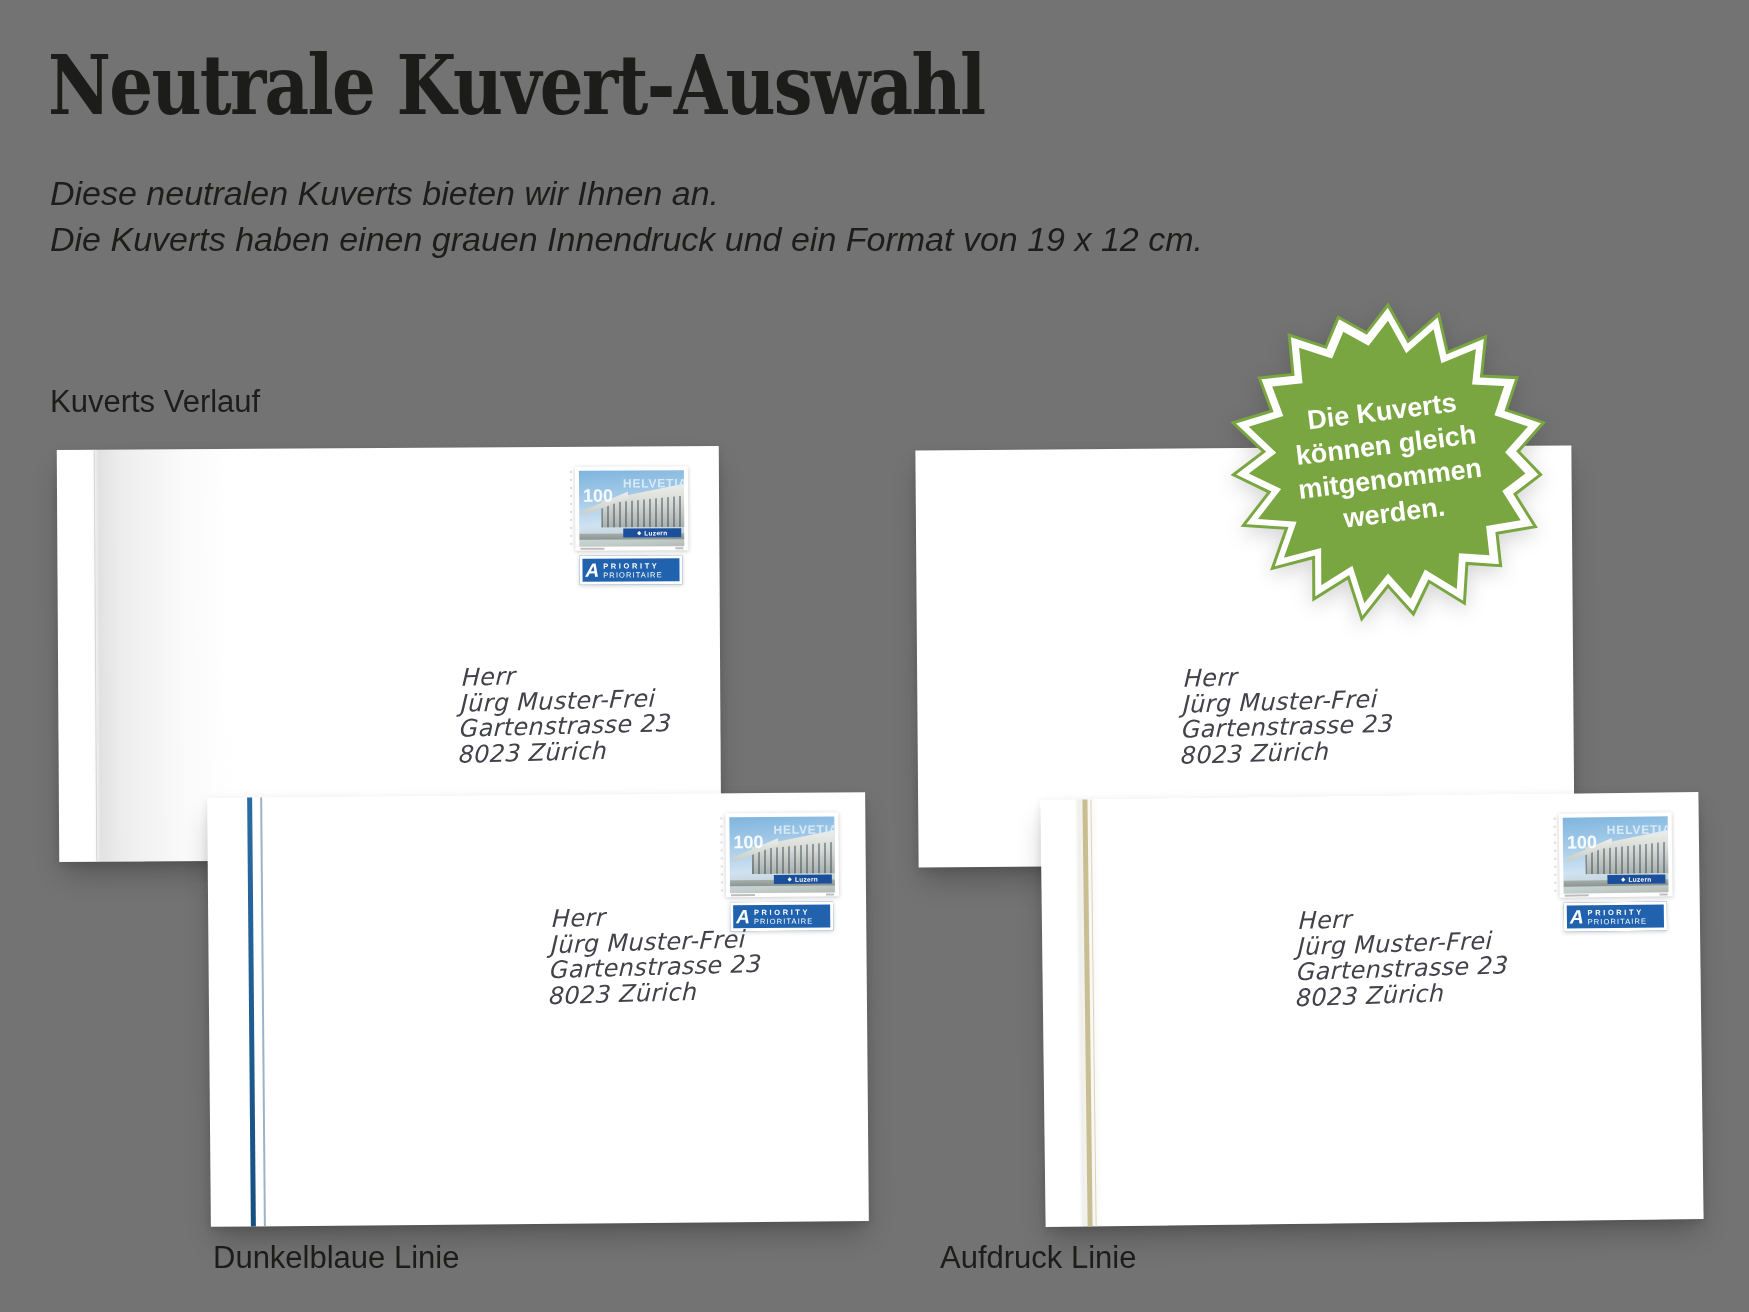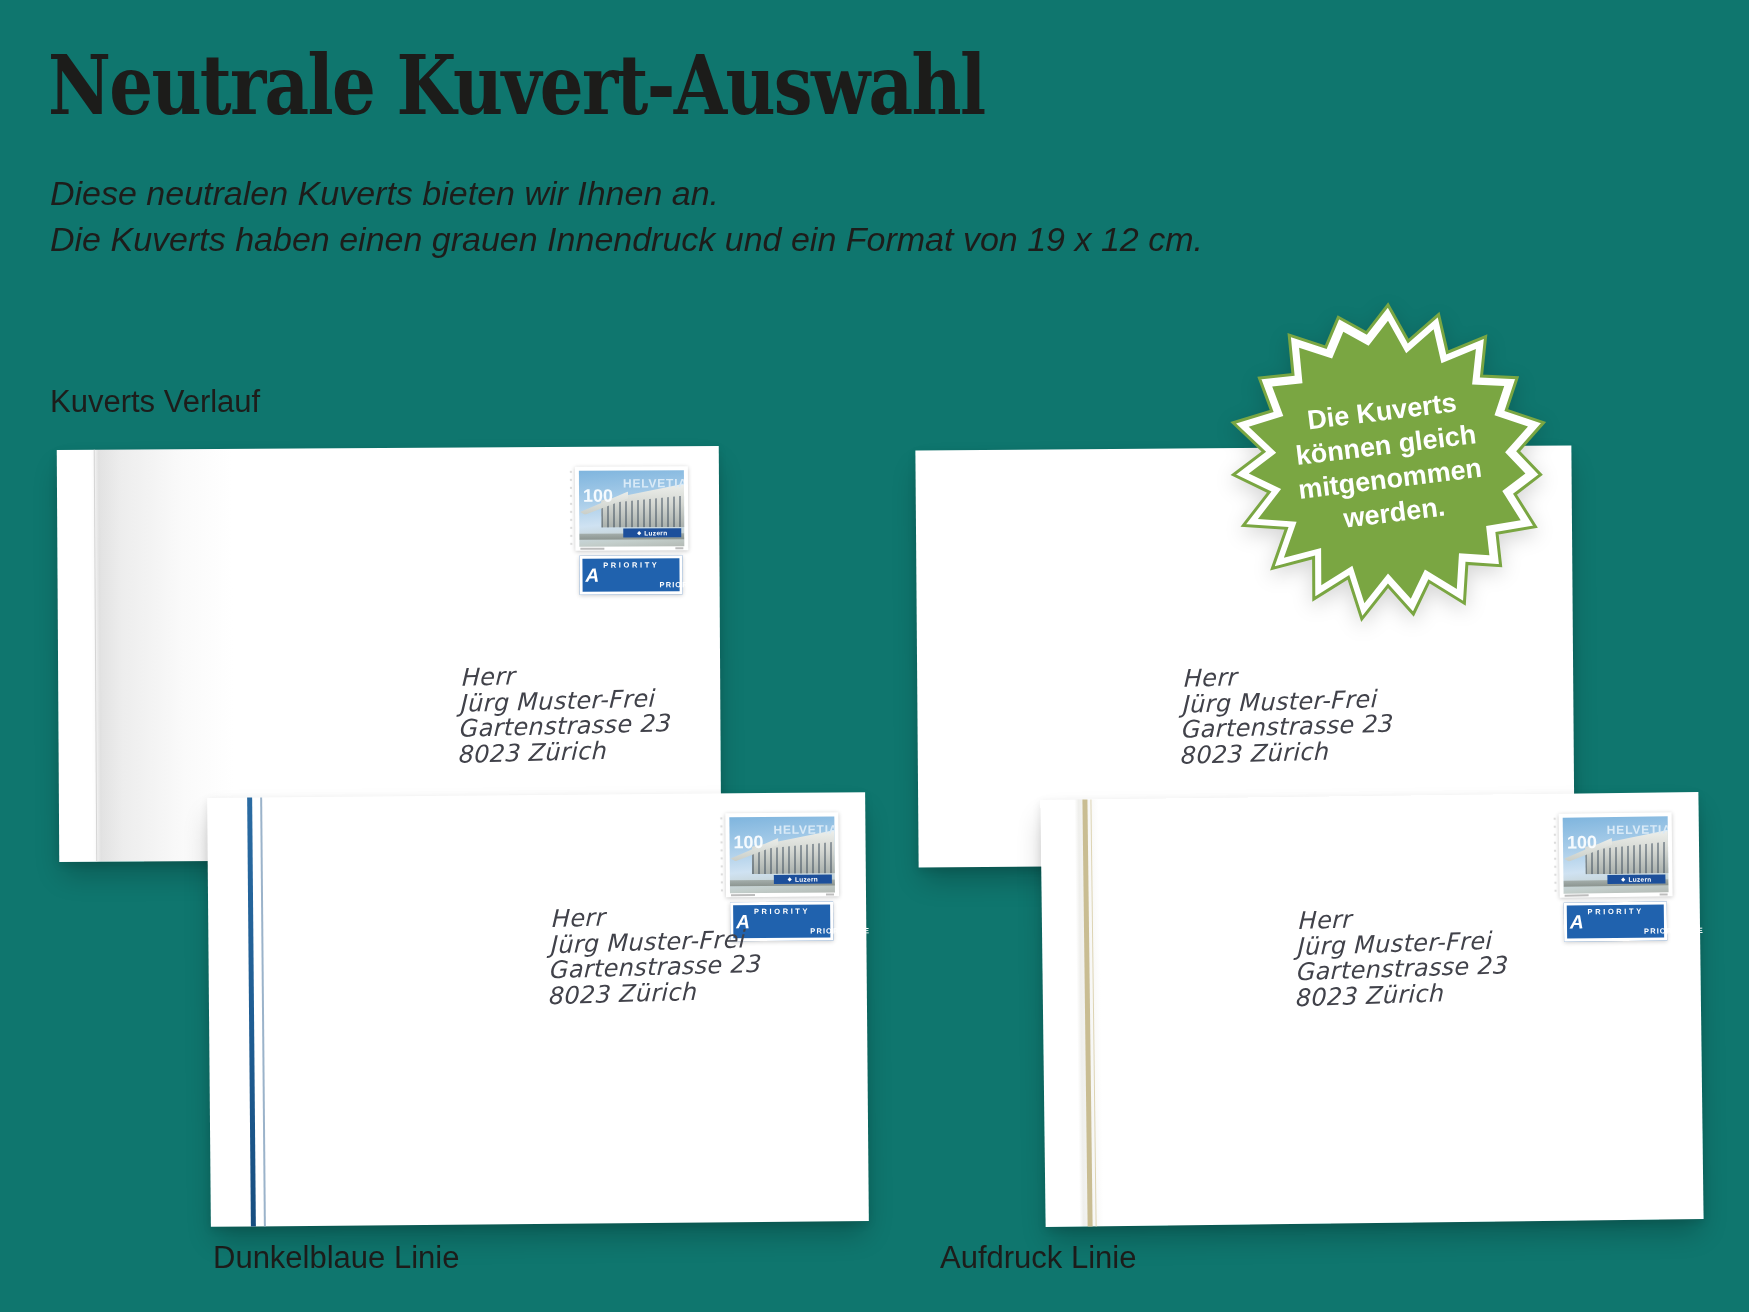--- a/index.html
+++ b/index.html
@@ -1,16 +1,16 @@
 <!DOCTYPE html>
 <html><head>
 <meta charset="utf-8">
 <style>
   html,body{margin:0;padding:0;}
-  .canvas{position:relative;width:1749px;height:1312px;background:#0f766e;overflow:hidden;
+  .canvas{position:relative;width:1749px;height:1312px;background:#737373;overflow:hidden;
           font-family:"Liberation Sans",sans-serif;color:#1d1d1b;}
   
   .title{position:absolute;left:48px;top:40px;margin:0;font-family:"DejaVu Serif",serif;
          font-weight:700;font-size:82px;line-height:1.1;color:#1c1c1a;white-space:nowrap;}
   .title-inner{display:inline-block;transform:scaleX(.84);transform-origin:0 50%;letter-spacing:-2px;}
   .intro{position:absolute;left:50px;top:170px;font-size:34px;line-height:46px;color:#1d1d1b;font-style:italic;}
   
   .cap{position:absolute;font-size:31px;color:#1d1d1b;white-space:nowrap;}
   .cap-1{left:50px;top:384px;}
   .cap-2{left:913px;top:384px;}
@@ -68,23 +68,23 @@
          color:rgba(250,253,255,.95);margin-top:12px;}
   .st-helv{position:absolute;left:44px;top:6px;font-size:12px;font-weight:700;
          color:#d9eaf7;letter-spacing:.8px;}
   .micro{position:absolute;bottom:1px;height:2px;background:#bdbdbd;}
   .micro-l{left:5px;width:24px;}
   .micro-r{right:5px;width:8px;}
   .alabel{position:relative;margin-top:5px;margin-left:4px;width:91px;background:#2062ae;
          border:3px solid #fff;box-shadow:0 1px 4px rgba(0,0,0,.2);
          padding:2px 3px;display:flex;align-items:center;gap:4px;}
   .alabel .A{font-size:19px;font-weight:700;font-style:italic;color:#fff;line-height:1;}
-  .pr{display:flex;flex-direction:row;}
+  .pr{display:flex;flex-direction:column;}
   .pr1{font-size:7.5px;letter-spacing:2.6px;color:#fff;font-weight:700;}
-  .pr2{font-size:7.5px;letter-spacing:1.1px;color:#fff;font-weight:700;margin-top:20px;}
+  .pr2{font-size:7.5px;letter-spacing:1.1px;color:#fff;font-weight:400;}
   
   .badge{position:absolute;left:1223px;top:297px;width:330px;height:330px;z-index:3;}
   .badge svg{position:absolute;inset:0;filter:drop-shadow(0 6px 10px rgba(0,0,0,.16));}
   .badge-text{position:absolute;inset:0;display:flex;flex-direction:column;align-items:center;
          justify-content:center;transform:rotate(-7deg);color:#fff;font-weight:700;
          font-size:27px;line-height:34px;text-align:center;}
 </style>
 </head>
 <body>
 

